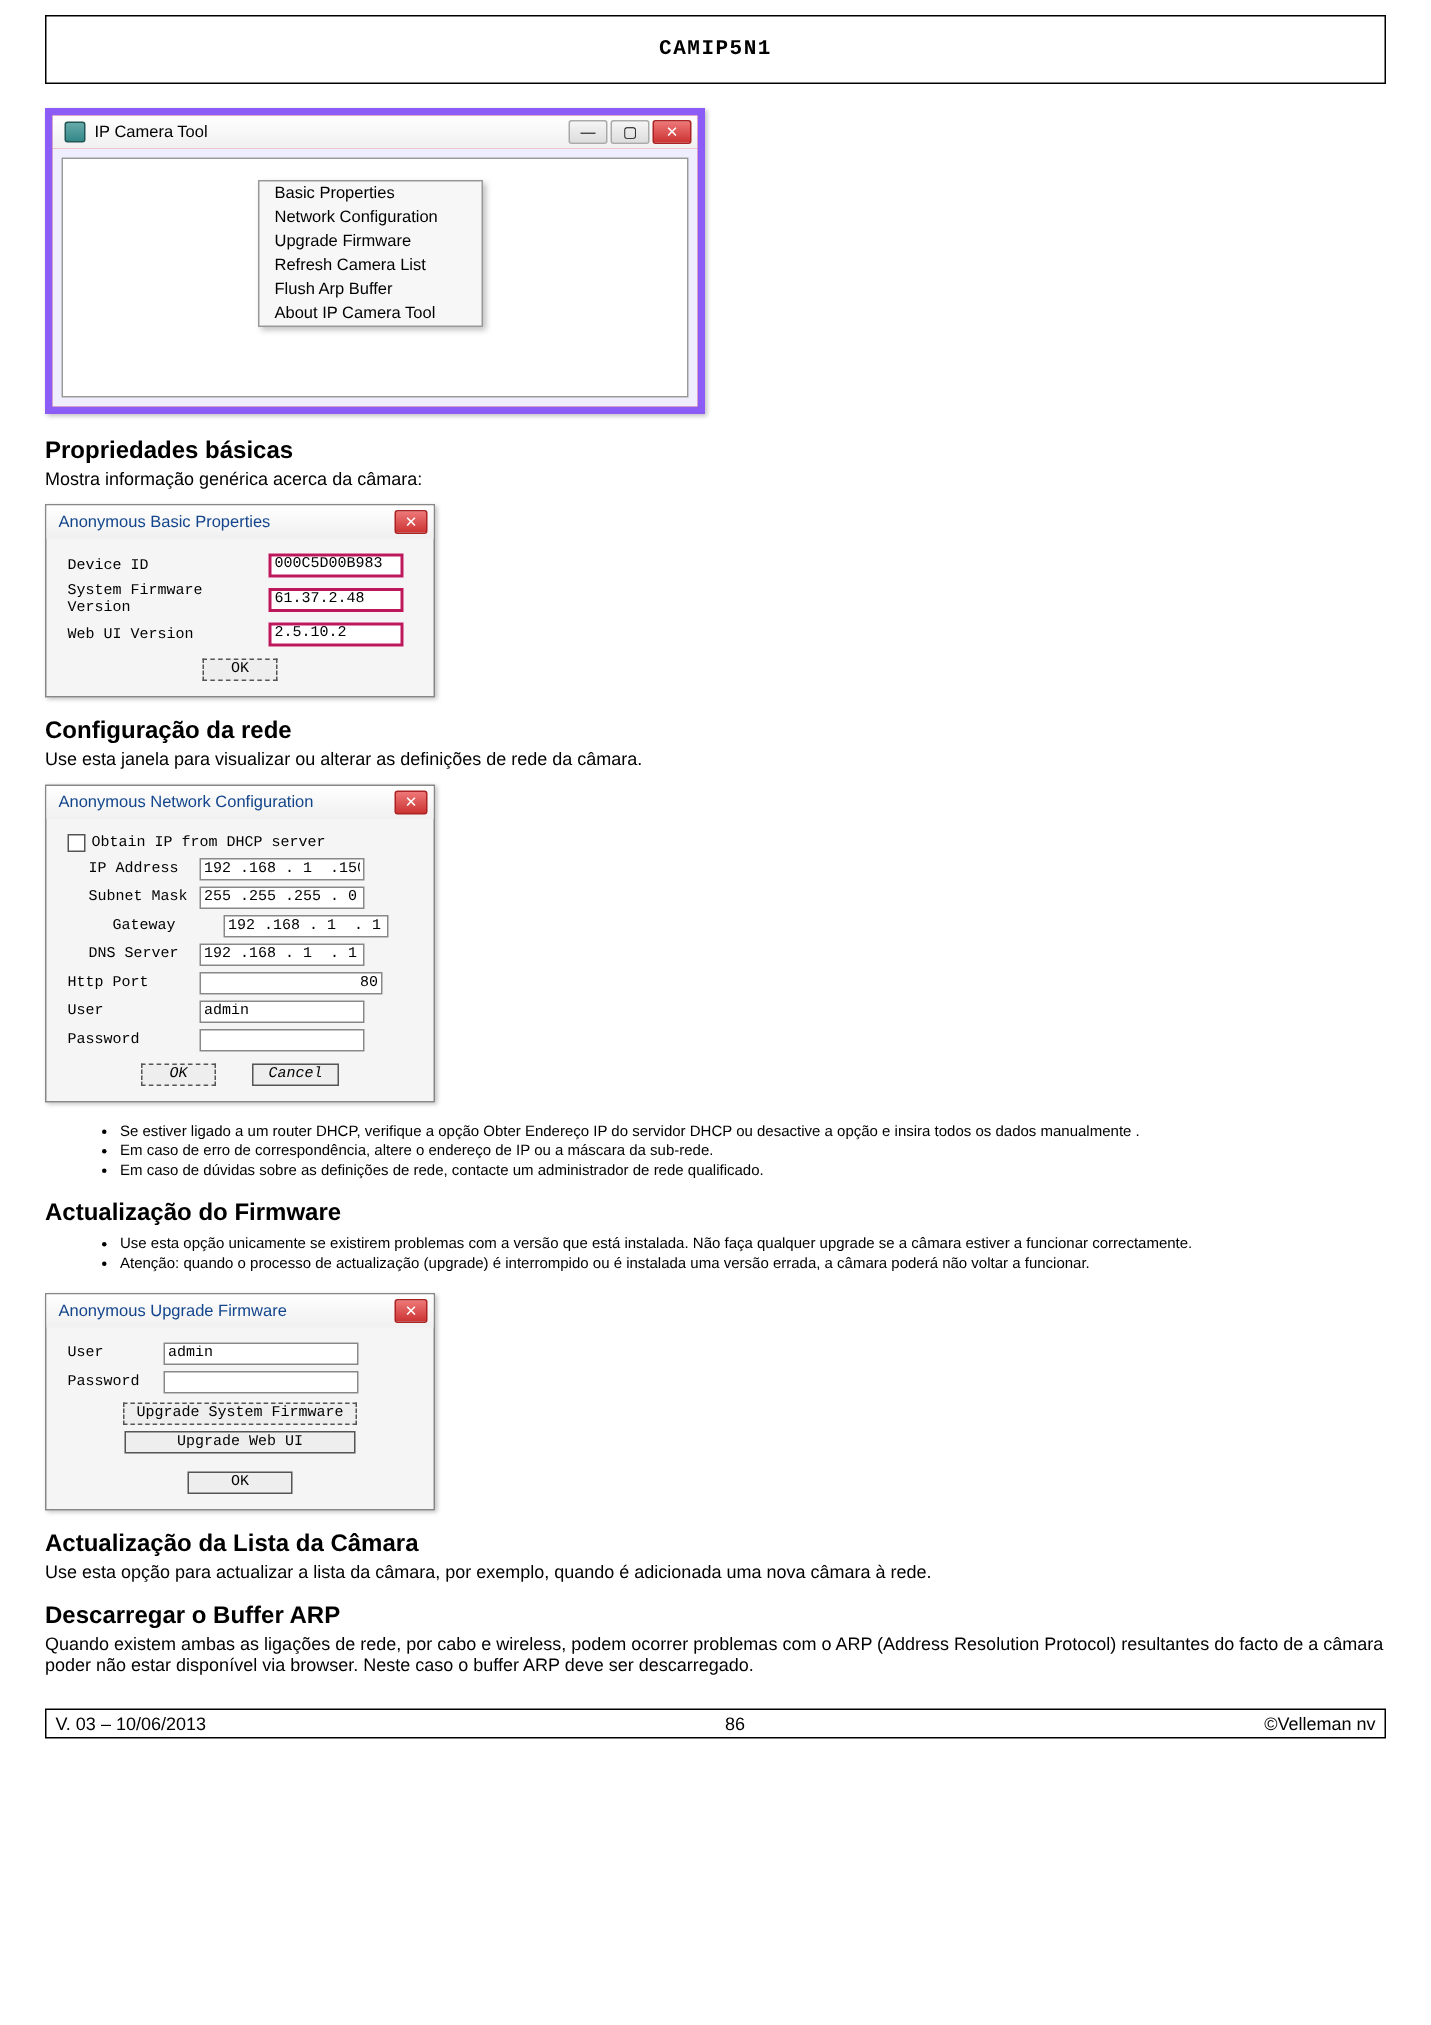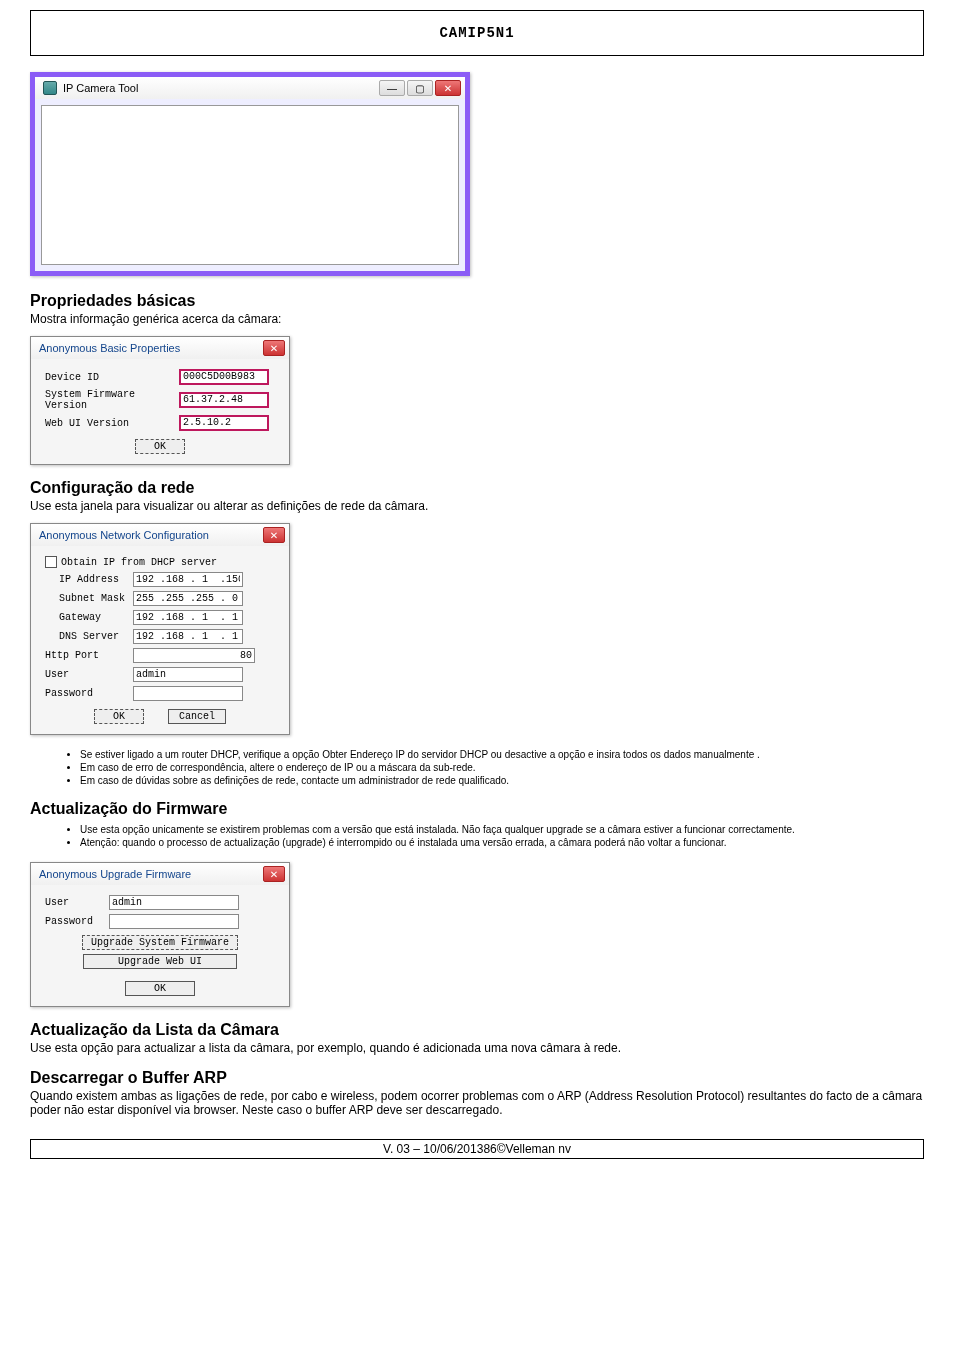--- a/index.html
+++ b/index.html
@@ -133,21 +133,21 @@
 
   .checkbox { width:12px; height:12px; border:1px solid #555; display:inline-block; vertical-align:middle; background:#fff;}
 
   ul.bullets { margin:6px 0 14px 50px; }
   ul.bullets li { margin-bottom:2px; font-size:10px; list-style-type: disc; }
 
   .doc-footer {
     border:1px solid #000;
     padding:2px 6px;
     display:flex;
-    justify-content:center;
+    justify-content:space-between;
     font-size:12px;
     margin-top:22px;
   }
   .icon-app {
     width:14px;height:14px;display:inline-block;
     background:linear-gradient(#6aa,#388);
     border:1px solid #255;
     border-radius:2px;
   }
   input[type=text]{
@@ -172,20 +172,28 @@
       <span>IP Camera Tool</span>
     </span>
     <span class="winctrl">
       <span class="winbtn">—</span>
       <span class="winbtn">▢</span>
       <span class="winbtn close">✕</span>
     </span>
   </div>
   <div class="ipcam-body">
     <div class="ipcam-inner">
+      <div class="ctx-menu">
+        <div>Basic Properties</div>
+        <div>Network Configuration</div>
+        <div>Upgrade Firmware</div>
+        <div>Refresh Camera List</div>
+        <div>Flush Arp Buffer</div>
+        <div>About IP Camera Tool</div>
+      </div>
     </div>
   </div>
 </div>
 
 <h4 class="sec">Propriedades básicas</h4>
 <p class="desc">Mostra informação genérica acerca da câmara:</p>
 
 <div class="dialog">
   <div class="dtitle">
     <span>Anonymous Basic Properties</span>
@@ -224,41 +232,41 @@
       <span>Obtain IP from DHCP server</span>
     </div>
     <div class="drow" style="margin-left:14px;">
       <span class="lbl" style="width:70px;">IP Address</span>
       <input type="text" style="width: 110px;" value="192 .168 . 1  .150">
     </div>
     <div class="drow" style="margin-left:14px;">
       <span class="lbl" style="width:70px;">Subnet Mask</span>
       <input type="text" style="width: 110px;" value="255 .255 .255 . 0">
     </div>
-    <div class="drow" style="margin-left:14px;">
+    <div class="drow" style="margin-left:30px;">
       <span class="lbl" style="width:70px;">Gateway</span>
       <input type="text" style="width: 110px;" value="192 .168 . 1  . 1">
     </div>
     <div class="drow" style="margin-left:14px;">
       <span class="lbl" style="width:70px;">DNS Server</span>
       <input type="text" style="width: 110px;" value="192 .168 . 1  . 1">
     </div>
     <div class="drow">
       <span class="lbl" style="width:84px;">Http Port</span>
       <input type="text" style="width: 122px; text-align: right;" value="80">
     </div>
     <div class="drow">
       <span class="lbl" style="width:84px;">User</span>
       <input type="text" style="width: 110px;" value="admin">
     </div>
     <div class="drow">
       <span class="lbl" style="width:84px;">Password</span>
       <input type="text" style="width: 110px;">
     </div>
-    <div class="center" style="margin-top:8px;">
+    <div class="center" style="margin-top:8px;font-style:italic;">
       <span class="btn">OK</span>
       &nbsp;&nbsp;
       <span class="btn solid">Cancel</span>
     </div>
   </div>
 </div>
 
 <ul class="bullets">
   <li>Se estiver ligado a um router DHCP, verifique a opção Obter Endereço IP do servidor DHCP ou desactive a opção e insira todos os dados manualmente .</li>
   <li>Em caso de erro de correspondência, altere o endereço de IP ou a máscara da sub-rede.</li>

